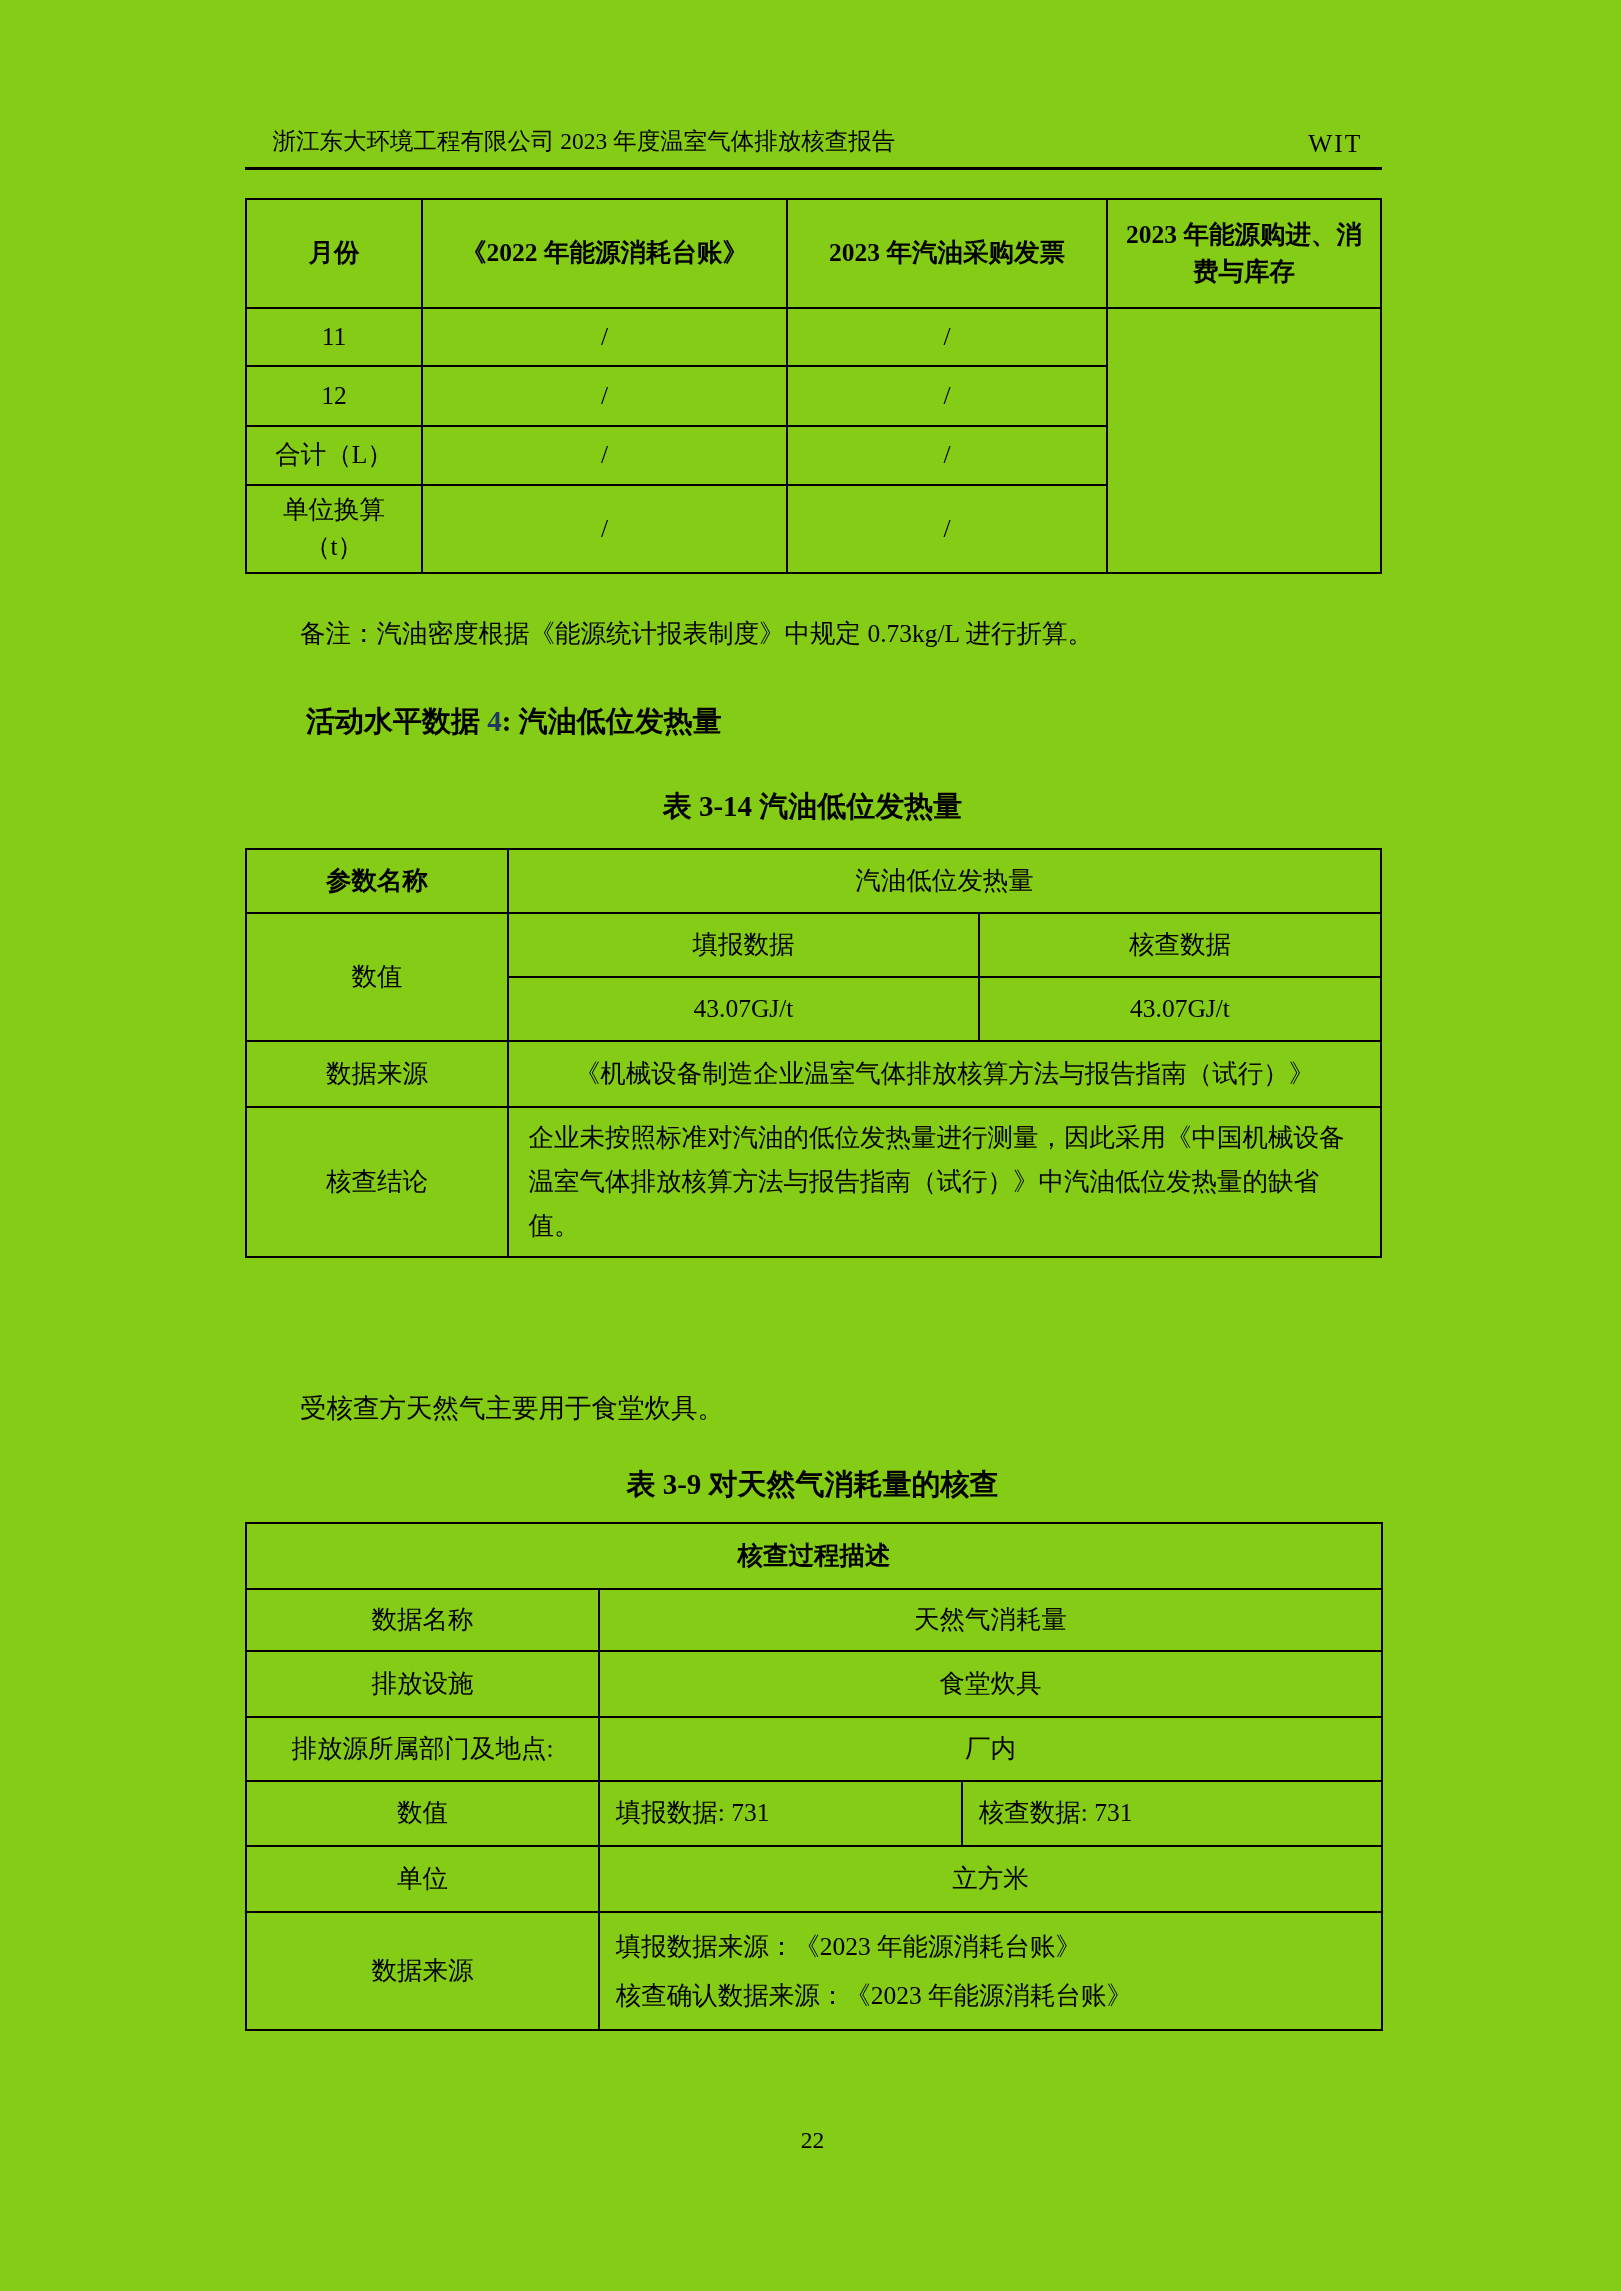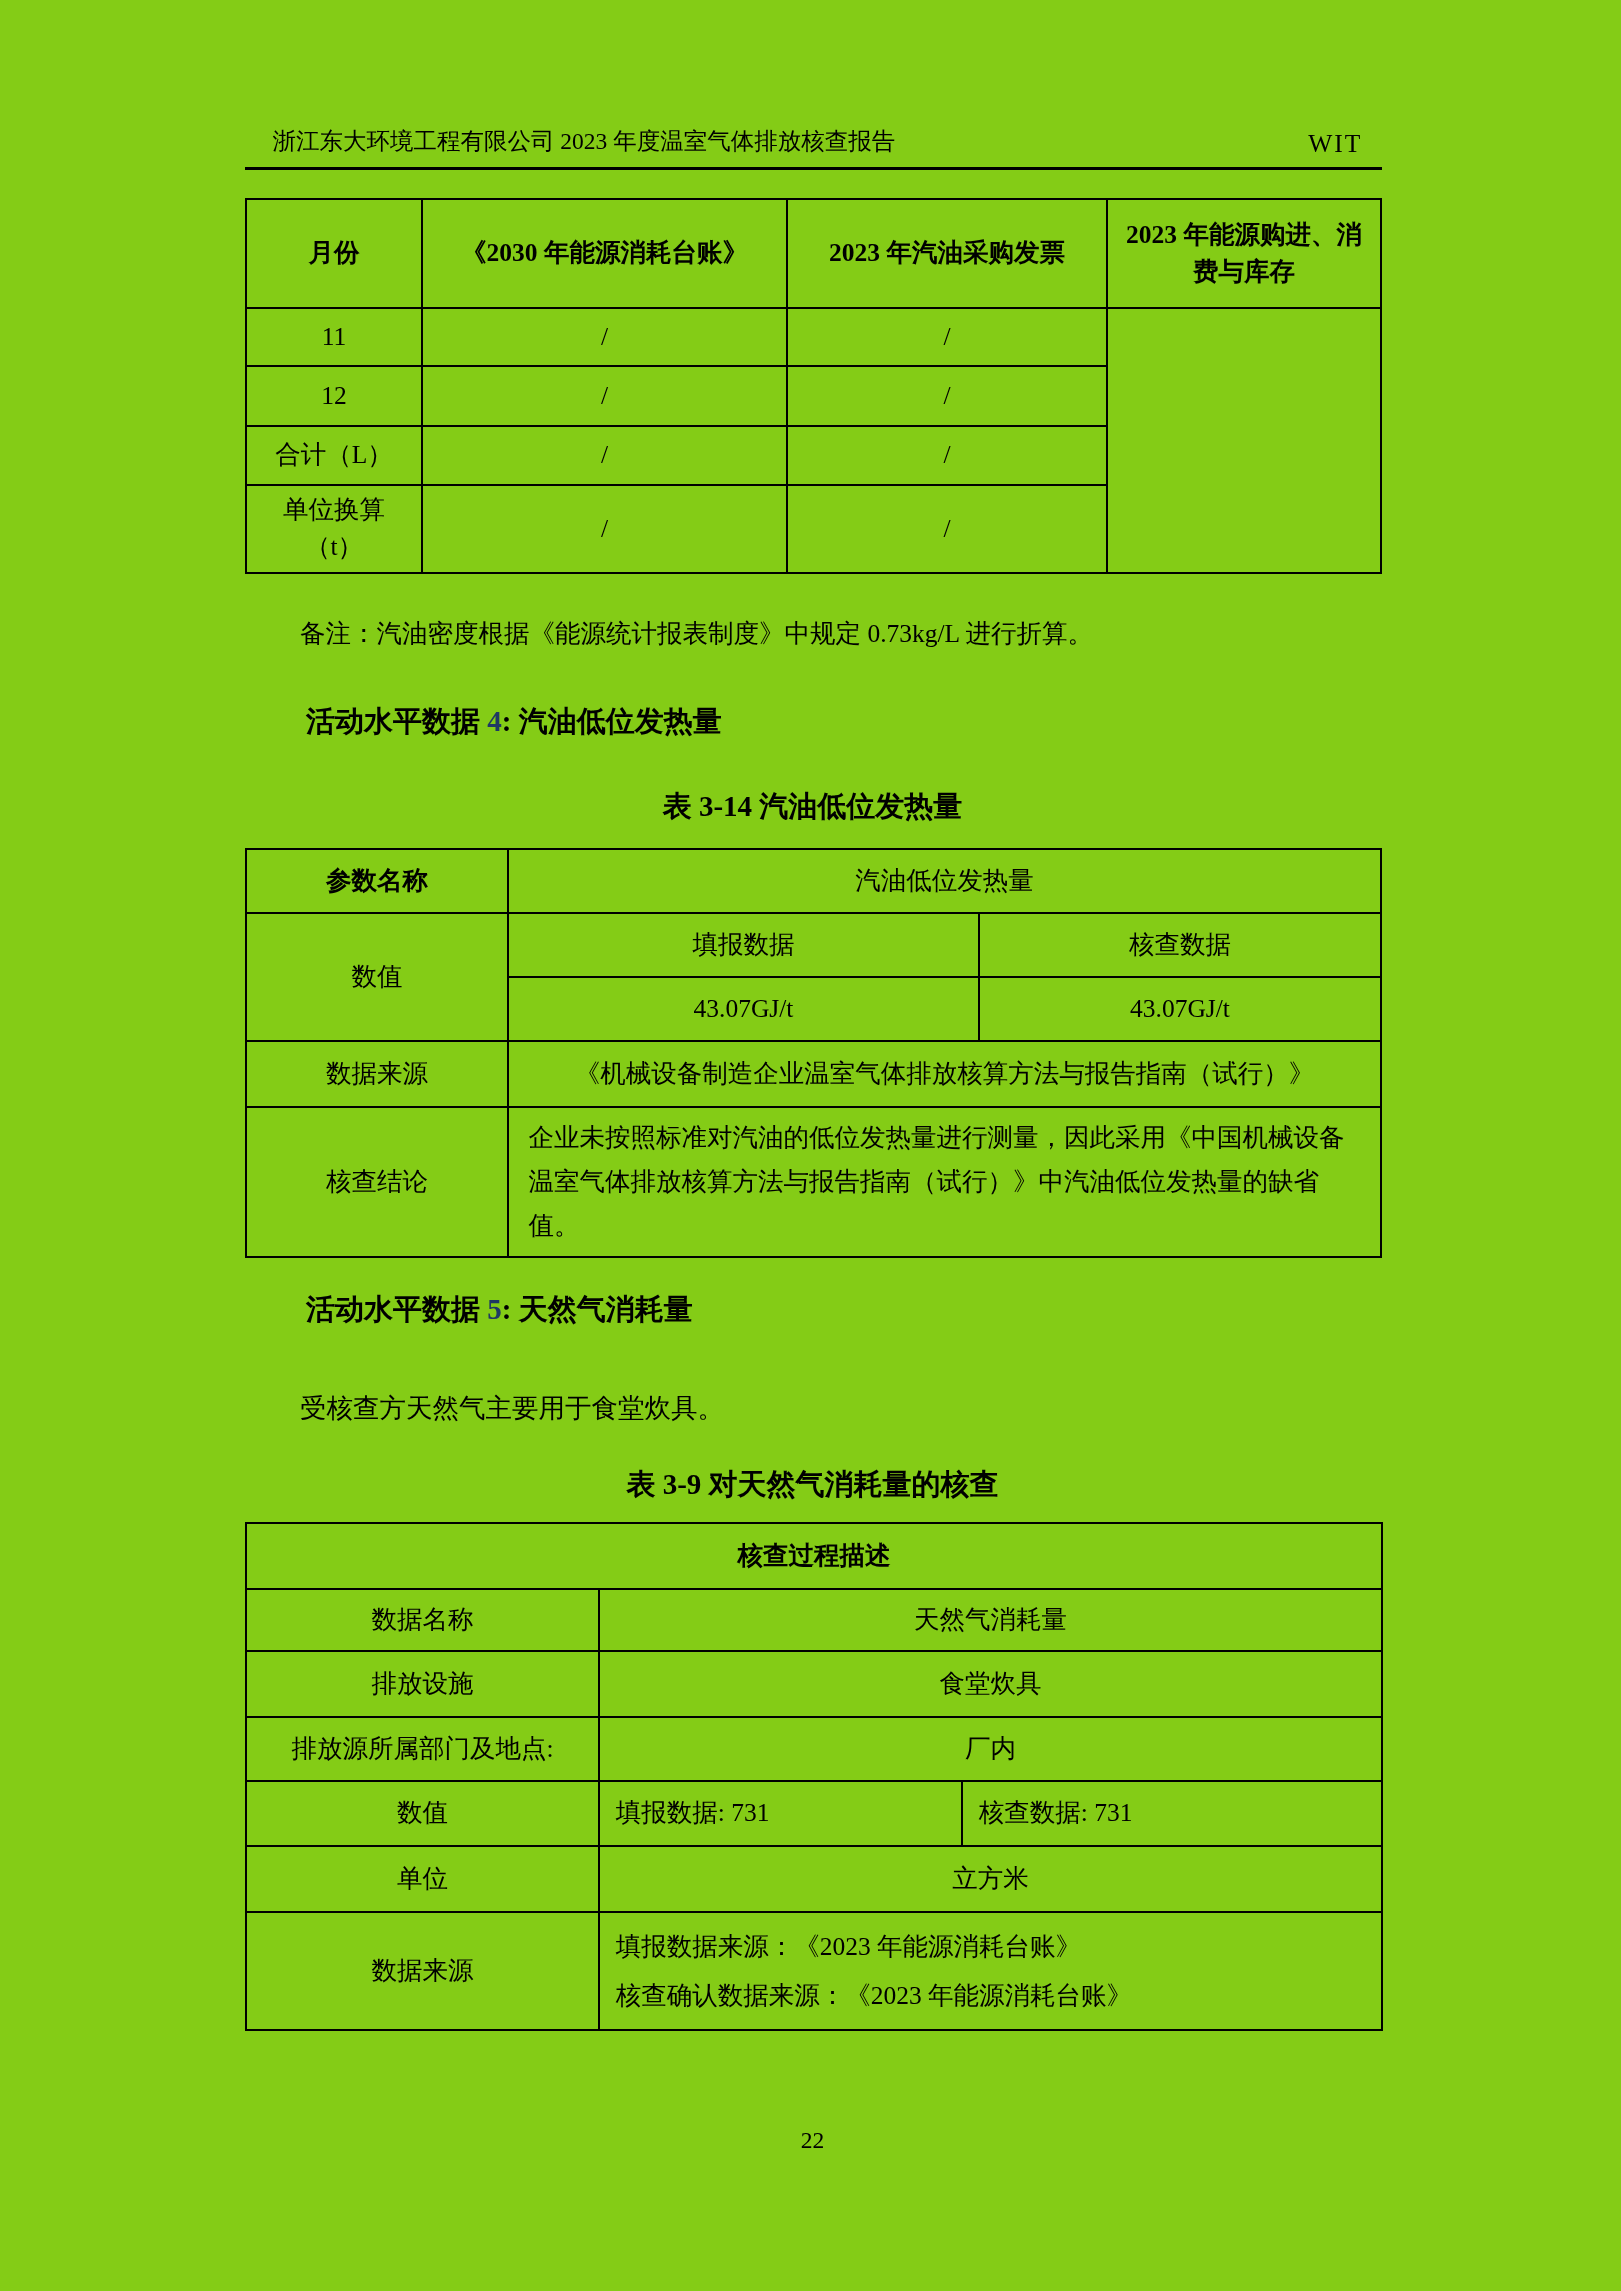--- a/index.html
+++ b/index.html
@@ -152,21 +152,21 @@
   <table class="doc" id="table1">
     <colgroup>
       <col style="width:176px">
         <col style="width:365px">
         <col style="width:320px">
         <col style="width:274px">
     </colgroup>
     <tbody>
         <tr class="hdr">
       <th class="bold">月份</th>
-      <th class="bold">《2030 年能源消耗台账》</th>
+      <th class="bold">《2022 年能源消耗台账》</th>
       <th class="bold">2023 年汽油采购发票</th>
       <th class="bold">2023 年能源购进、消费与库存</th>
     </tr>
     <tr class="r1">
       <td>11</td>
       <td>/</td>
       <td>/</td>
       <td rowspan="4"></td>
     </tr>
     <tr class="r2">
@@ -219,23 +219,20 @@
       <td>数据来源</td>
       <td colspan="2">《机械设备制造企业温室气体排放核算方法与报告指南（试行）》</td>
     </tr>
     <tr class="r5">
       <td>核查结论</td>
       <td colspan="2" class="conclusion">企业未按照标准对汽油的低位发热量进行测量，因此采用《中国机械设备温室气体排放核算方法与报告指南（试行）》中汽油低位发热量的缺省值。</td>
     </tr>
   </tbody>
     </table>
 
-  <div class="sec-heading" id="heading5">
-    <span>活动水平数据 </span><span class="num">5</span><span>:  天然气消耗量</span>
-  </div>
 
   <div class="body-text">受核查方天然气主要用于食堂炊具。</div>
 
   <div class="table-title" id="title-3-15">表 3-9 对天然气消耗量的核查</div>
 
   <table class="doc" id="table3">
     <colgroup>
       <col style="width:353px">
         <col style="width:363px">
         <col style="width:420px">

